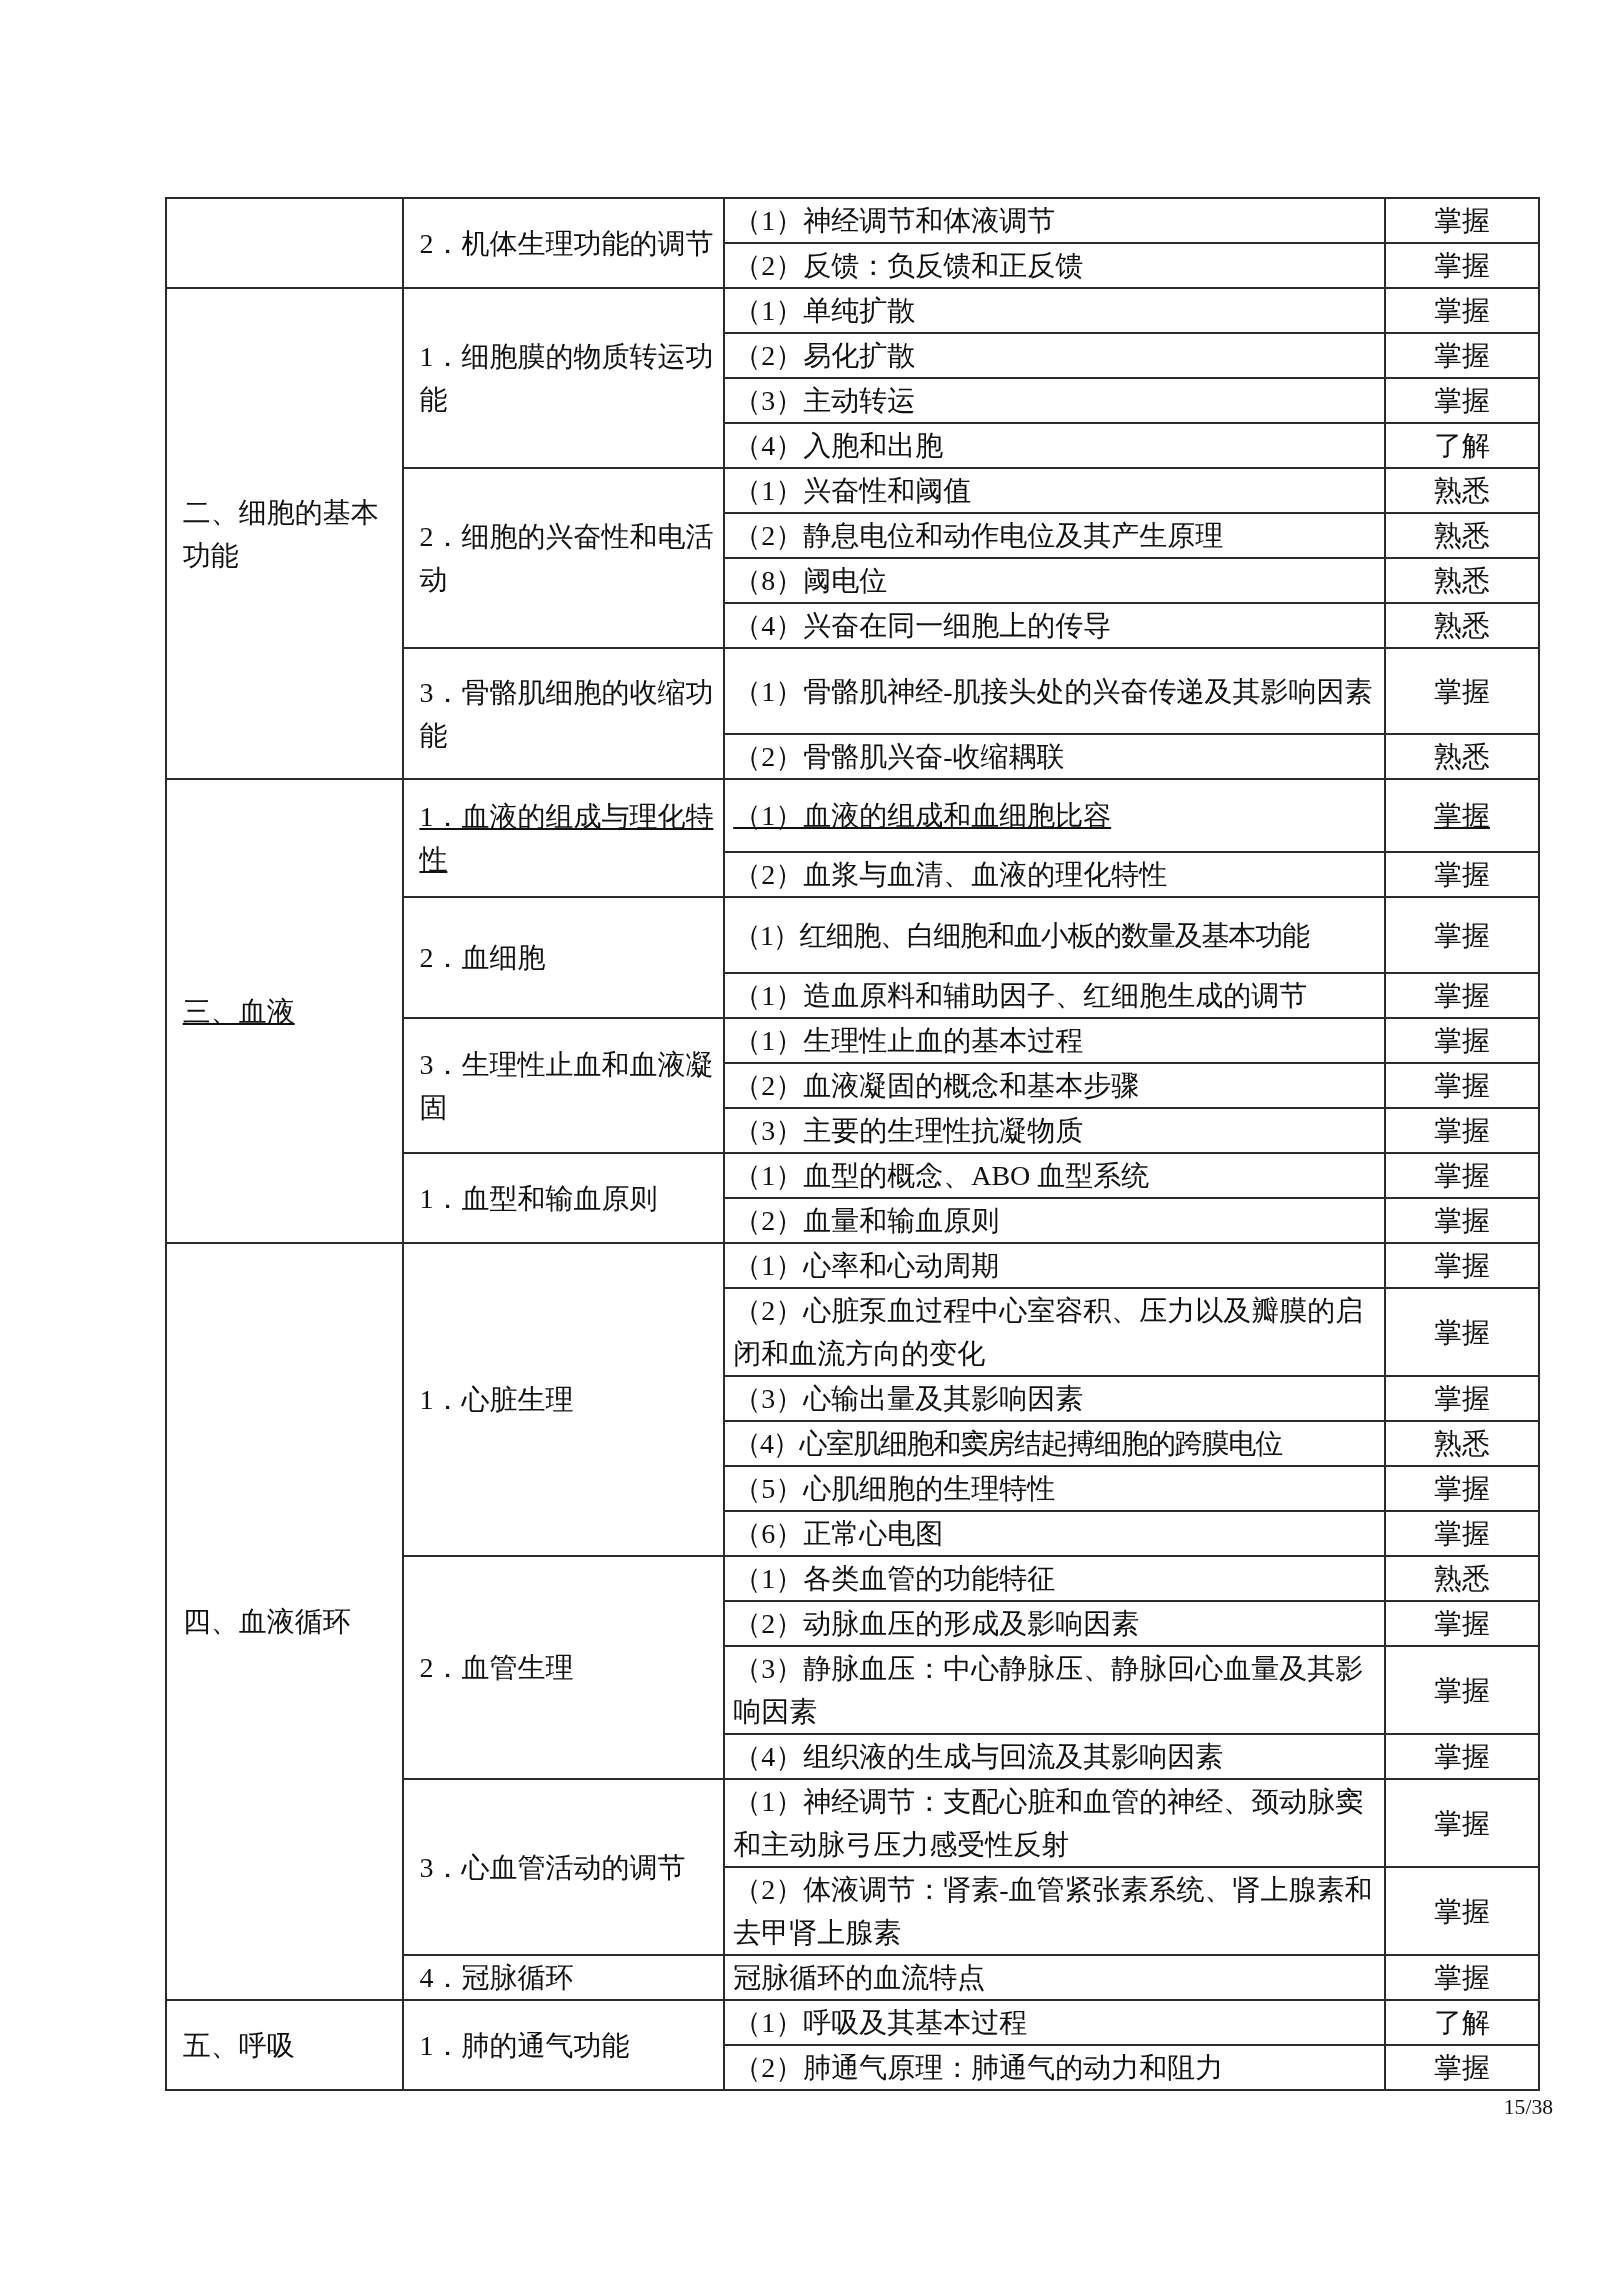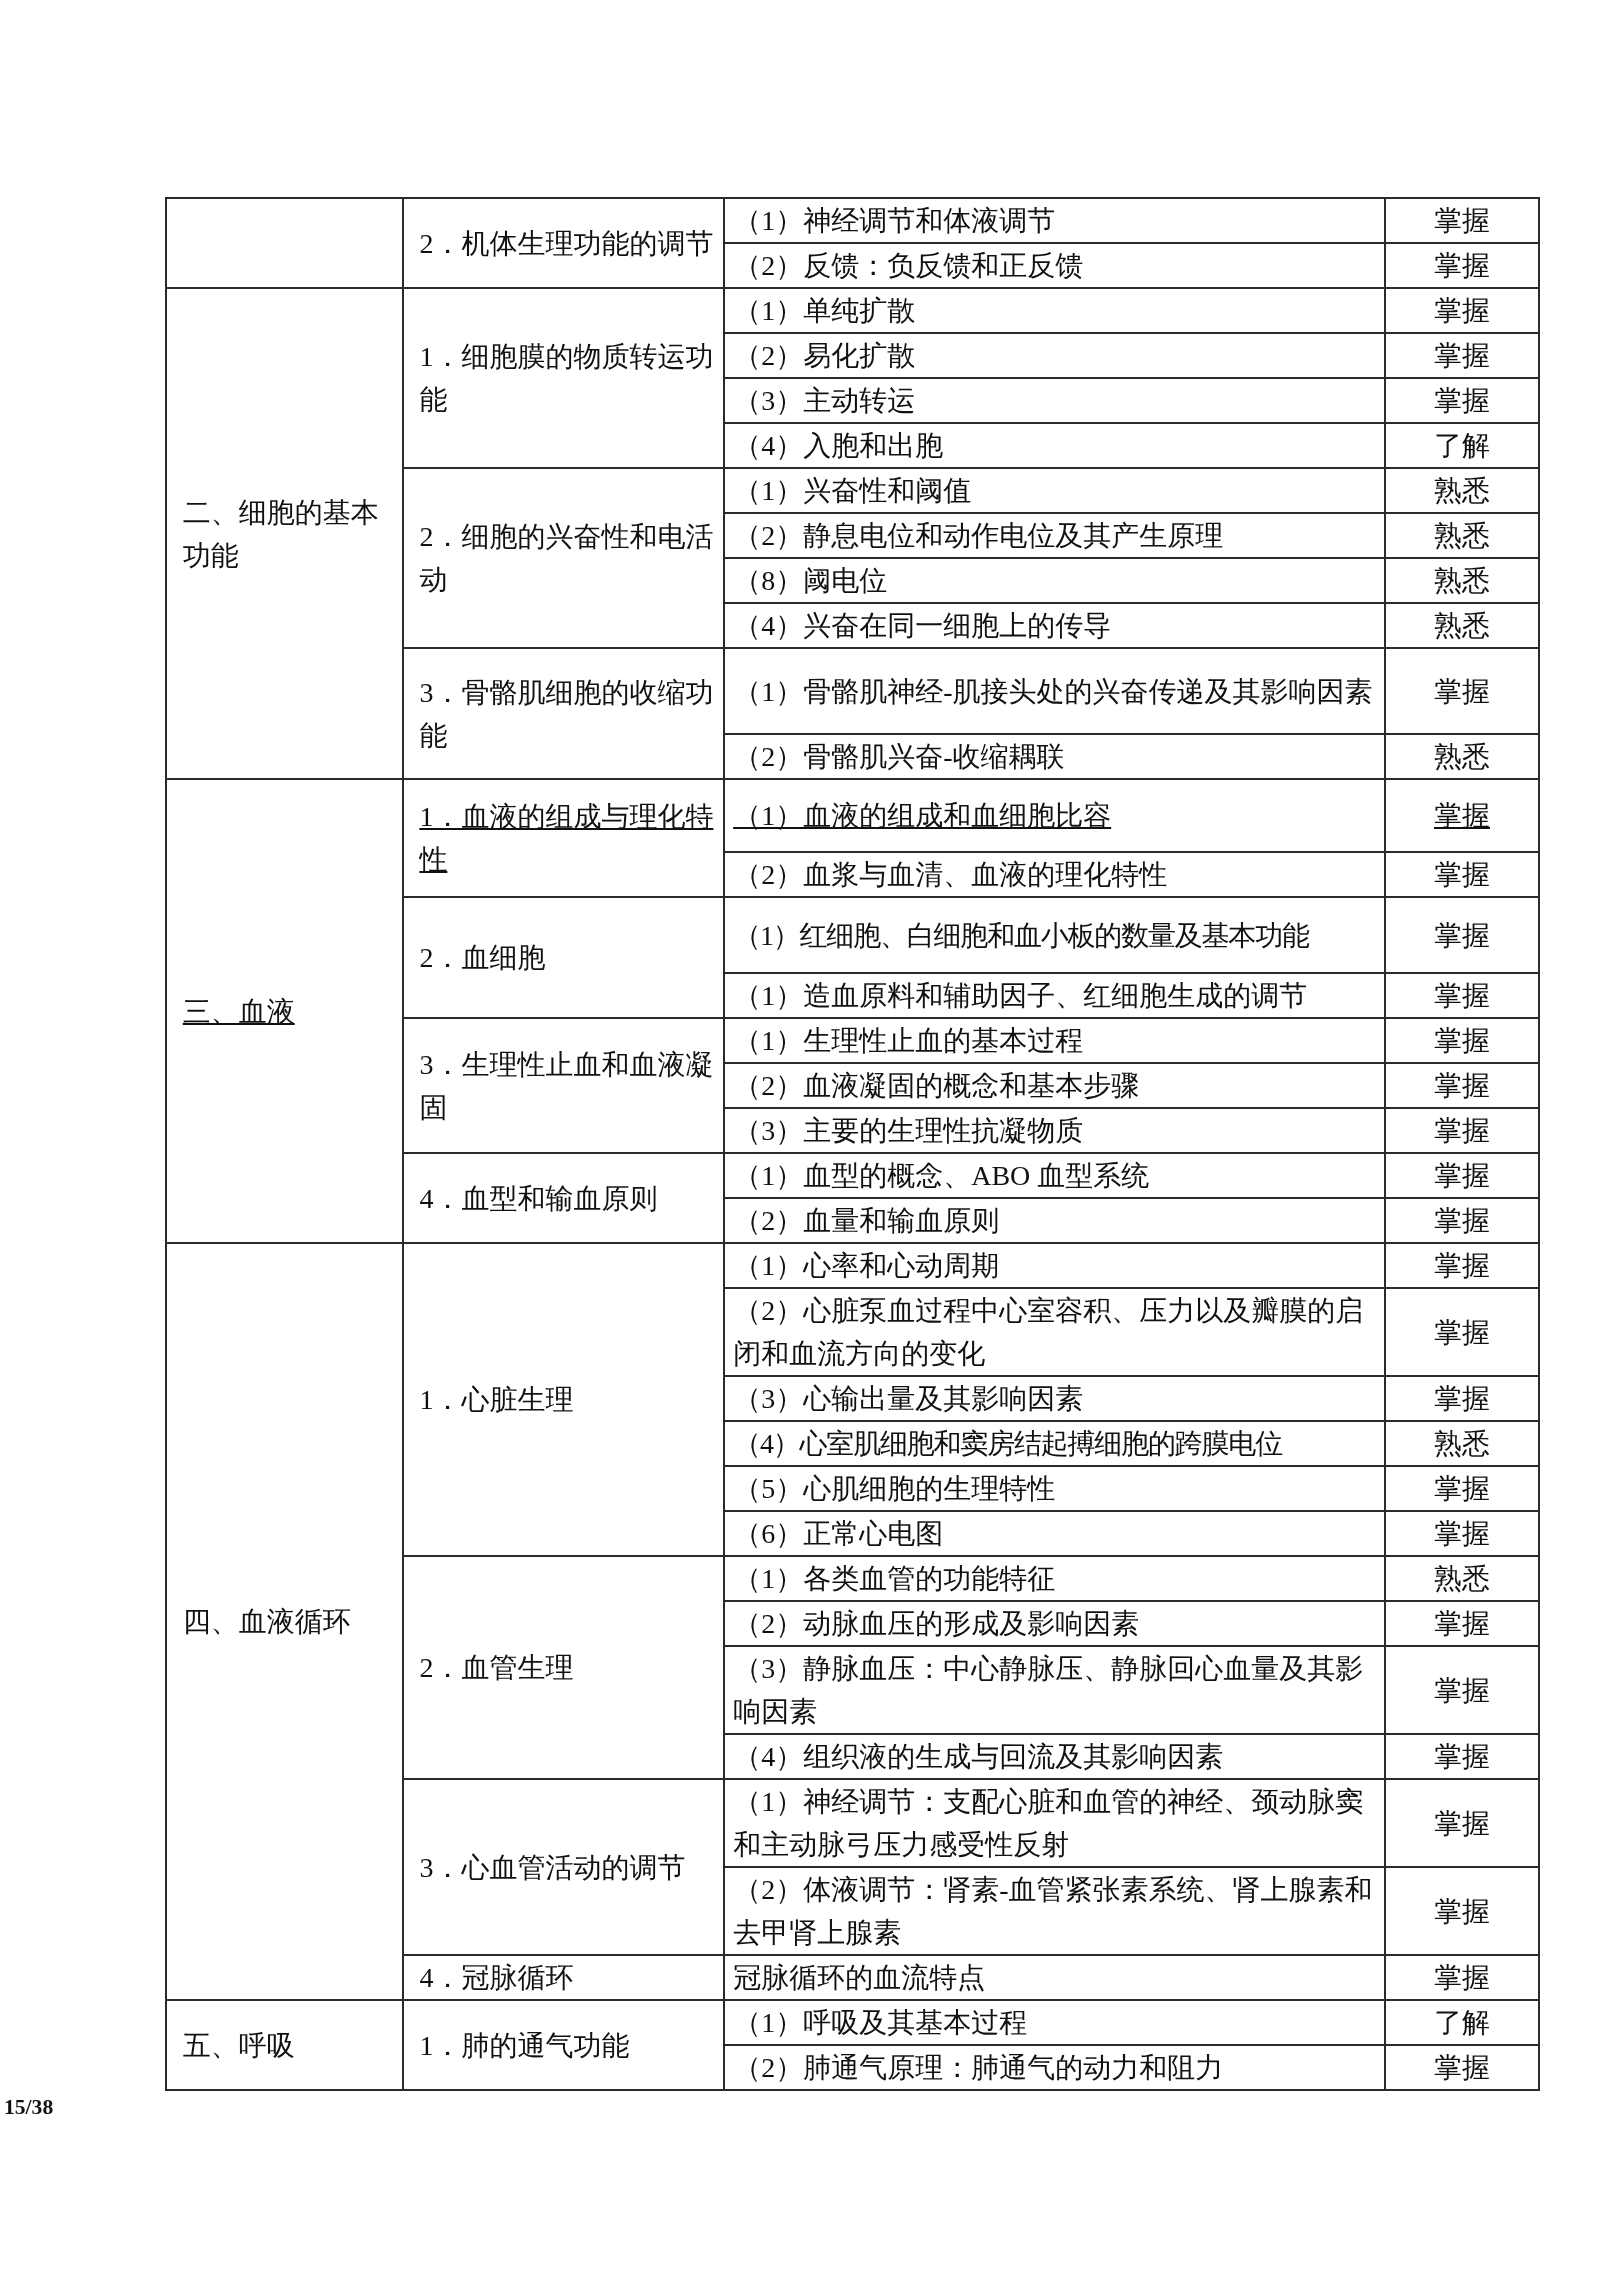--- a/index.html
+++ b/index.html
@@ -11,22 +11,22 @@
                       padding: 0 0 0 15.7px; vertical-align: middle; word-break: break-all; }
   td.c1 { width: 219px; }
   td.c2 { width: 304px; }
   td.c3 { width: 641px; padding-left: 7.8px !important; padding-right: 9.8px !important; }
   td.c4 { width: 152px; text-align: center; padding: 0 !important; }
   tr.s td { height: 40px; }
   tr.d td { height: 84px; }
   tr.t76 td { height: 71px; text-decoration: underline; }
   tr.t80 td { height: 74px; }
   .tight { letter-spacing: -1.2px; }
-  .page-num { position: absolute; top: 2095px; left: 4px; width: 1543px; text-align: left;
-              font-size: 21.6px; font-family: "Liberation Serif", serif; font-weight: bold; }
+  .page-num { position: absolute; top: 2095px; left: 10px; width: 1543px; text-align: right;
+              font-size: 21.6px; font-family: "Liberation Serif", serif; }
 </style>
 </head>
 <body>
 
 <table class="syllabus">
   <tbody>
 
     <tr class="s">
       <td class="c1" rowspan="2"></td>
       <td class="c2" rowspan="2">2．机体生理功能的调节</td>
@@ -109,21 +109,21 @@
     </tr>
     <tr class="s">
       <td class="c3">（2）血液凝固的概念和基本步骤</td>
       <td class="c4">掌握</td>
     </tr>
     <tr class="s">
       <td class="c3">（3）主要的生理性抗凝物质</td>
       <td class="c4">掌握</td>
     </tr>
     <tr class="s">
-      <td class="c2" rowspan="2">4．血型和输血原则</td>
+      <td class="c2" rowspan="2">1．血型和输血原则</td>
       <td class="c3">（1）血型的概念、ABO 血型系统</td>
       <td class="c4">掌握</td>
     </tr>
     <tr class="s">
       <td class="c3">（2）血量和输血原则</td>
       <td class="c4">掌握</td>
     </tr>
 
     <tr class="s">
       <td class="c1" rowspan="13">四、血液循环</td>

